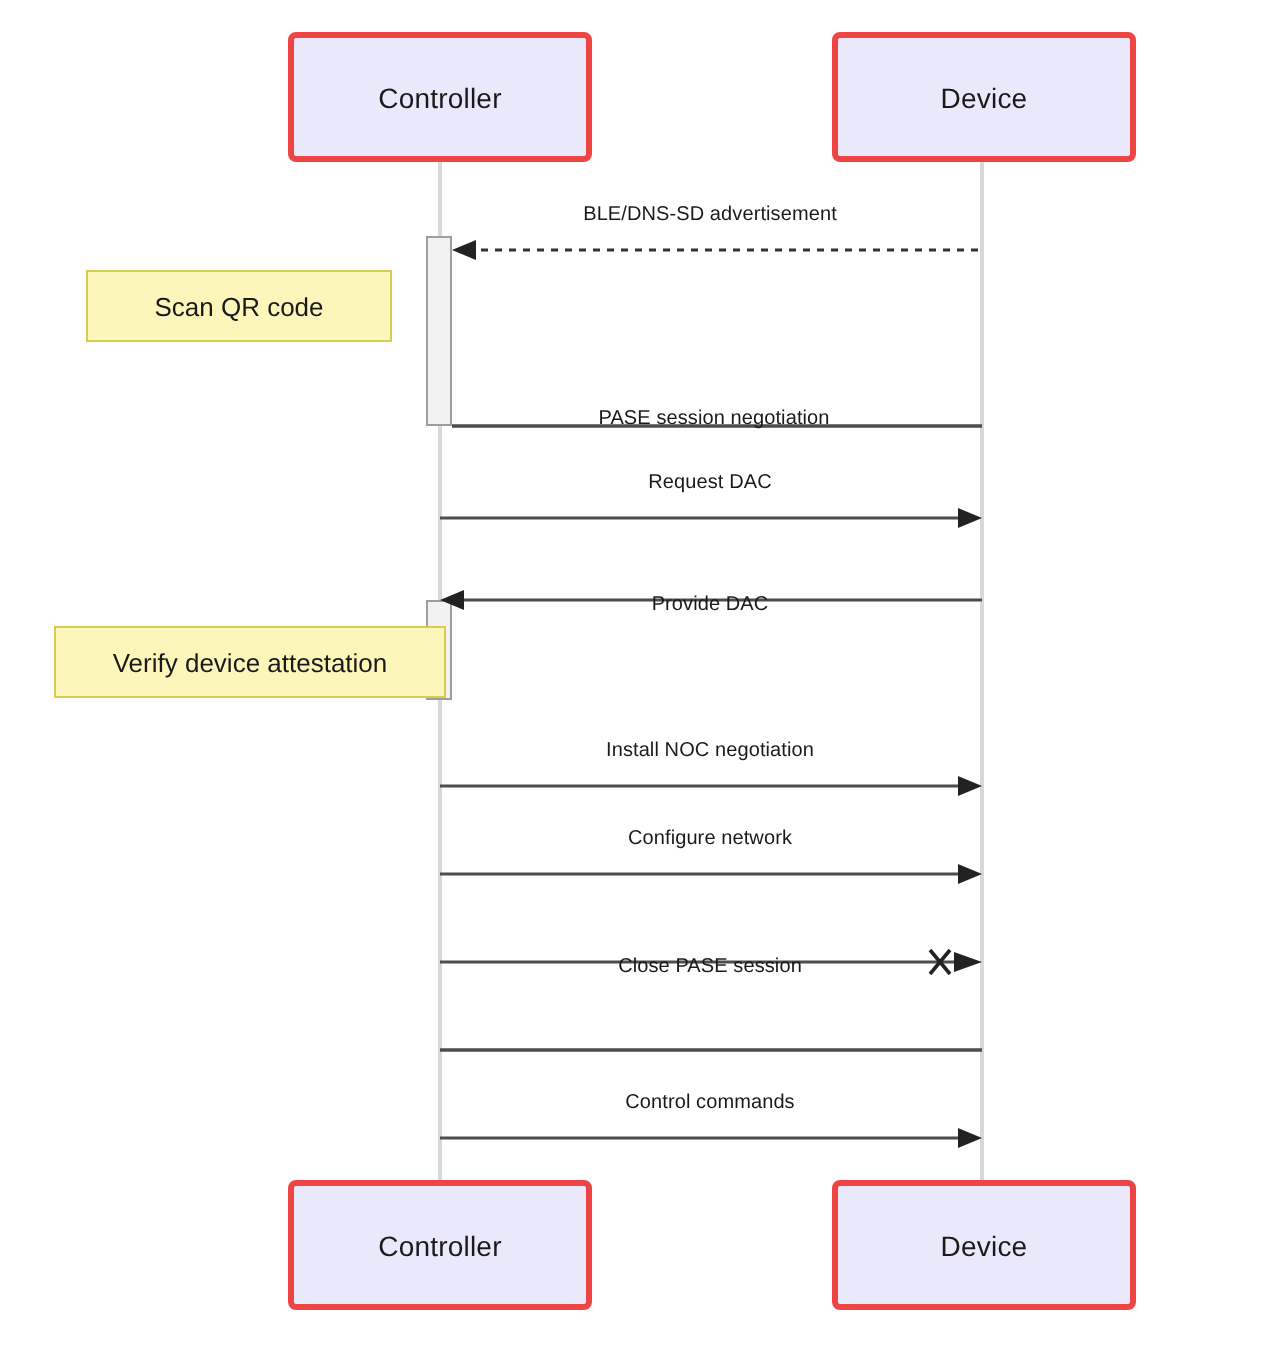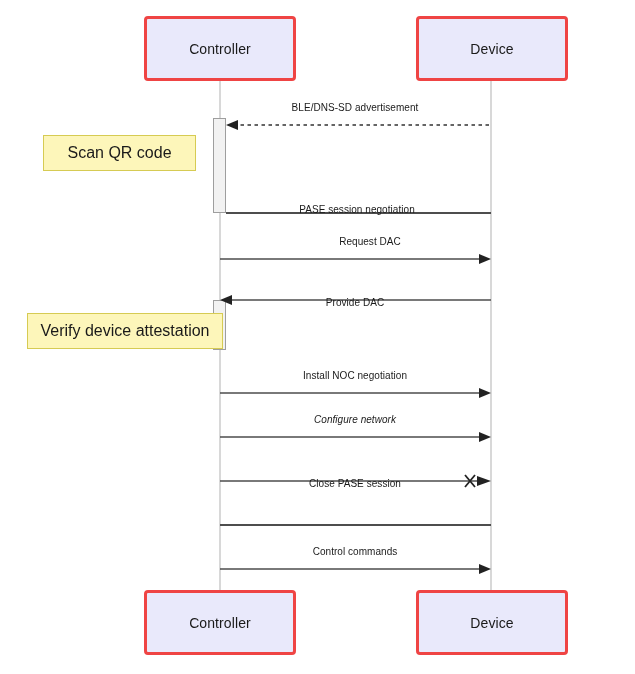--- a/index.html
+++ b/index.html
@@ -57,21 +57,21 @@
   
   .note {
     position: absolute;
     box-sizing: border-box;
     background: #fdf6ba;
     border: 1px solid #d6cb53;
     display: flex;
     align-items: center;
     justify-content: center;
     color: #1a1a1a;
-    font-size: 16px;
+    font-size: 13px;
     white-space: nowrap;
     padding: 0 10px;
   }
 
   
   .msg-label {
     position: absolute;
     color: #1a1a1a;
     font-size: 10px;
     white-space: nowrap;
@@ -160,24 +160,24 @@
     </g>
 
     <g>
       <line x1="220" y1="569" x2="479" y2="569" stroke="#4d4d4d" stroke-width="1.6"></line>
       <path d="M 479,564 L 491,569 L 479,574 Z" fill="#222222"></path>
     </g>
   </svg>
 
   <div class="msg-label" style="left:355px; top:102px;">BLE/DNS-SD advertisement</div>
   <div class="msg-label" style="left:357px; top:192px;margin-top:12px;">PASE session negotiation</div>
-  <div class="msg-label" style="left:355px; top:236px;margin-left:15px;">Request DAC</div>
+  <div class="msg-label" style="left:355px; top:236px;">Request DAC</div>
   <div class="msg-label" style="left:355px; top:297px;">Provide DAC</div>
   <div class="msg-label" style="left:355px; top:370px;">Install NOC negotiation</div>
-  <div class="msg-label" style="left:355px; top:414px;font-style:italic;">Configure network</div>
+  <div class="msg-label" style="left:355px; top:414px;">Configure network</div>
   <div class="msg-label" style="left:355px; top:478px;text-align:right;">Close PASE session</div>
   <div class="msg-label" style="left:355px; top:546px;">Control commands</div>
 
   <div class="note" style="left:43px; top:135px; width:153px; height:36px;">
     <span>Scan QR code</span>
   </div>
   <div class="note" style="left:27px; top:313px; width:196px; height:36px;">
     <span>Verify device attestation</span>
   </div>
 

